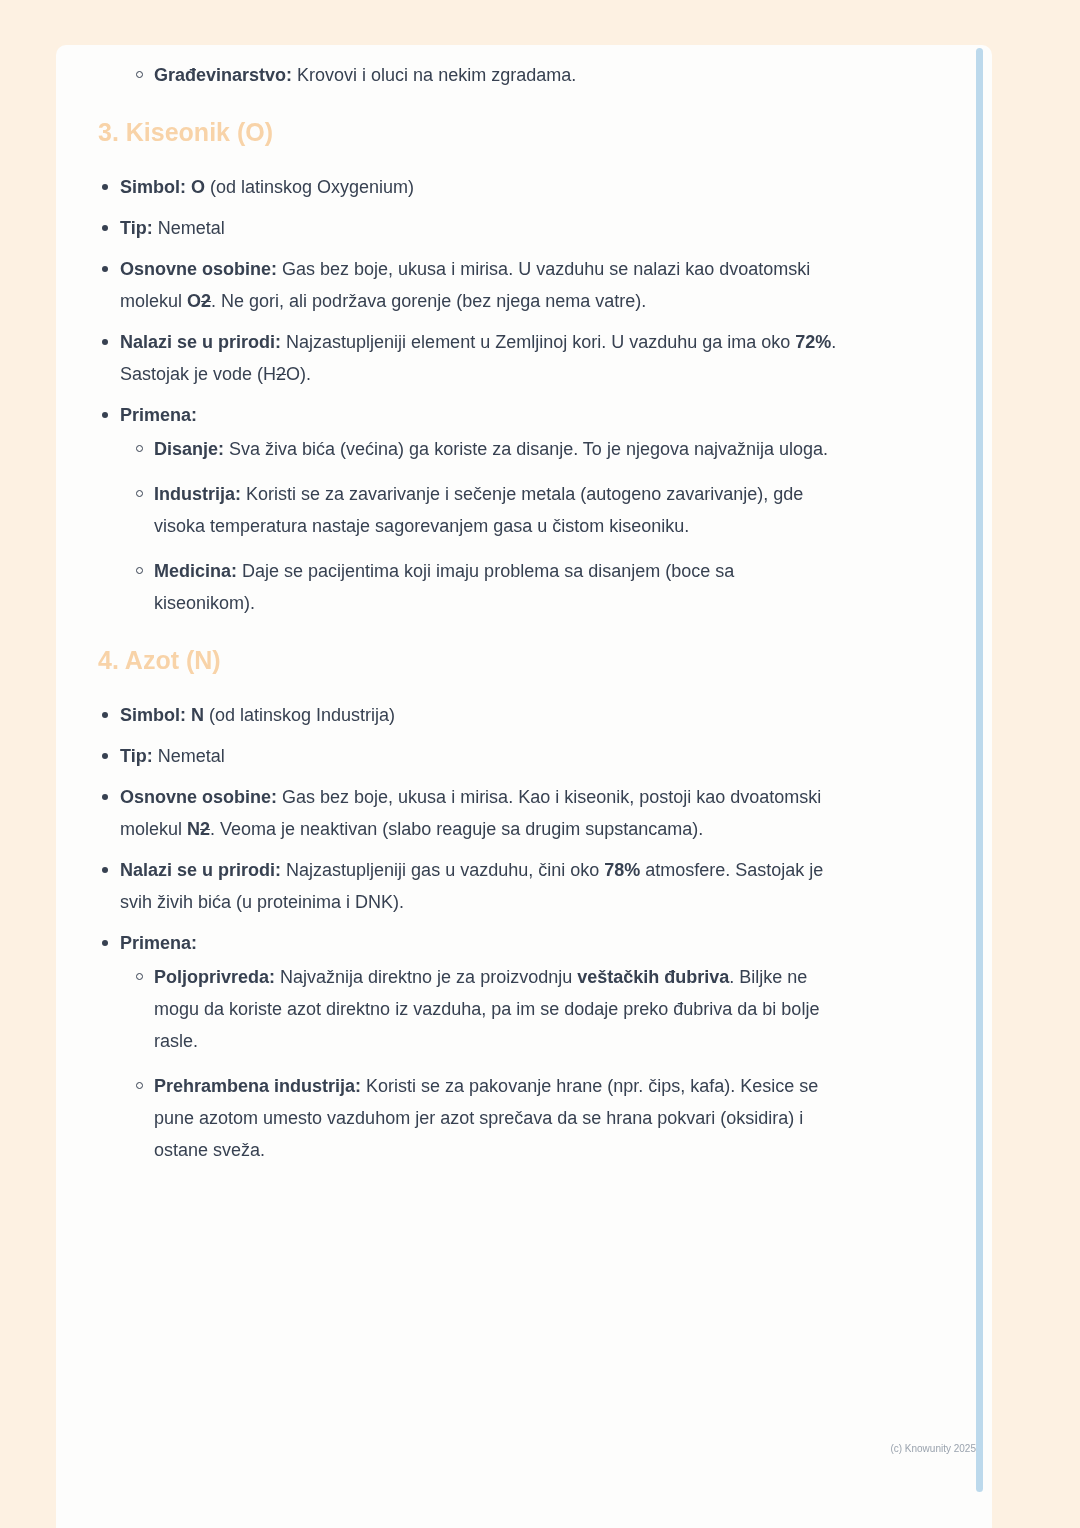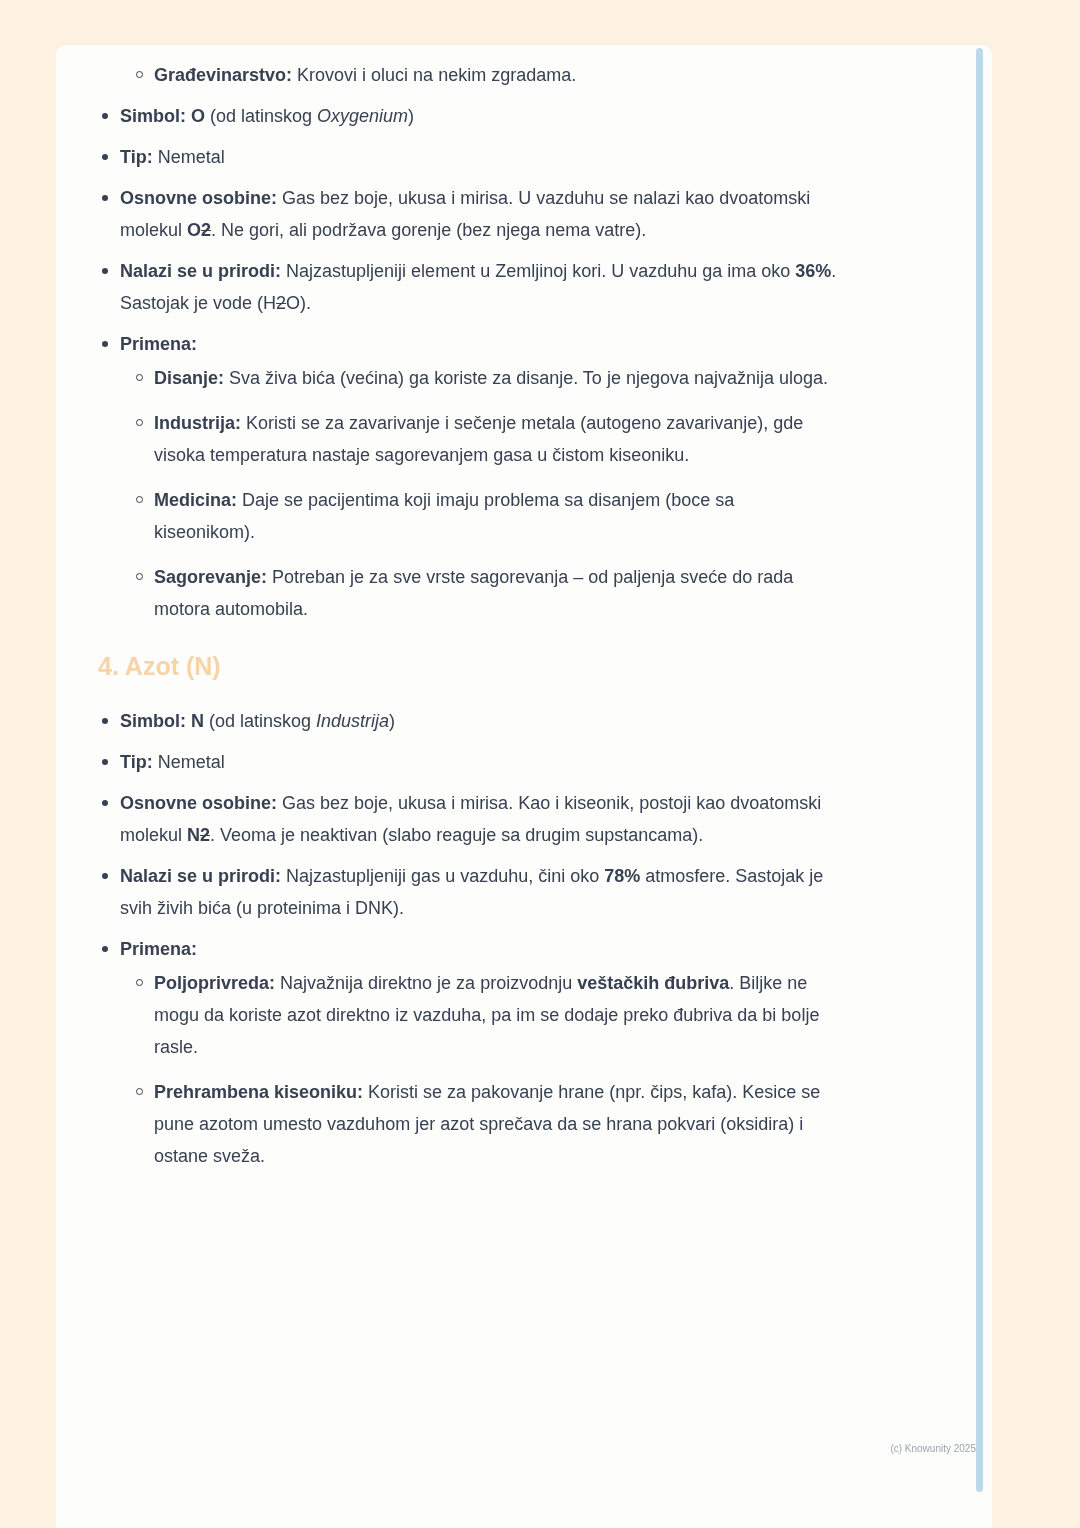--- a/index.html
+++ b/index.html
@@ -22,72 +22,69 @@
   li{display:flex;align-items:flex-start;}
   .bullet{flex:none;width:22px;position:relative;height:32px;}
   .bullet.solid::before{content:'';position:absolute;left:4px;top:13px;width:6px;height:6px;border-radius:50%;background:var(--text-color);}
   .bullet.hollow::before{content:'';position:absolute;left:4px;top:12px;width:5px;height:5px;border-radius:50%;border:1.6px solid var(--text-color);background:transparent;}
   .item-text{flex:1;min-width:0;}
   .sublist{margin-top:2px;margin-left:12px;}
   .sublist > li{margin-bottom:13px;}
   .sublist > li:last-child{margin-bottom:0;}
   .sub-level{margin-left:34px;}
   .b{font-weight:700;}
-  .i{font-style:italic;}
+  .i{}
   .strike{text-decoration:line-through;}
   .scrollbar{position:absolute;top:3px;right:9px;width:7px;height:1444px;border-radius:4px;background:var(--scrollbar-color);}
   .footer{position:absolute;top:1398px;right:16px;font-size:10px;color:var(--footer-color);}
 </style>
 </head>
 <body>
 
 <div class="page">
   <div class="card">
     <div class="content">
         <ul class="list sub-level">
           <li>
             <span class="bullet hollow"></span>
             <div class="item-text"><span class="b">Građevinarstvo:</span><span> Krovovi i oluci na nekim zgradama.</span></div>
           </li>
         </ul>
+        <h2>3. Kiseonik (O)</h2>
         <ul class="list">
           <li>
             <span class="bullet solid"></span>
             <div class="item-text"><span class="b">Simbol: O</span><span> (od latinskog </span><span class="i">Oxygenium</span><span>)</span></div>
           </li>
           <li>
             <span class="bullet solid"></span>
             <div class="item-text"><span class="b">Tip:</span><span> Nemetal</span></div>
           </li>
           <li>
             <span class="bullet solid"></span>
             <div class="item-text"><span class="b">Osnovne osobine:</span><span> Gas bez boje, ukusa i mirisa. U vazduhu se nalazi kao dvoatomski molekul </span><span class="b">O</span><span class="b strike">2</span><span>. Ne gori, ali podržava gorenje (bez njega nema vatre).</span></div>
           </li>
           <li>
             <span class="bullet solid"></span>
-            <div class="item-text"><span class="b">Nalazi se u prirodi:</span><span> Najzastupljeniji element u Zemljinoj kori. U vazduhu ga ima oko </span><span class="b">36%</span><span>. Sastojak je vode (H</span><span class="strike">2</span><span>O).</span></div>
+            <div class="item-text"><span class="b">Nalazi se u prirodi:</span><span> Najzastupljeniji element u Zemljinoj kori. U vazduhu ga ima oko </span><span class="b">72%</span><span>. Sastojak je vode (H</span><span class="strike">2</span><span>O).</span></div>
           </li>
           <li>
             <span class="bullet solid"></span>
             <div class="item-text"><span class="b">Primena:</span><ul class="sublist">
                 <li>
                   <span class="bullet hollow"></span>
                   <div class="item-text"><span class="b">Disanje:</span><span> Sva živa bića (većina) ga koriste za disanje. To je njegova najvažnija uloga.</span></div>
                 </li>
                 <li>
                   <span class="bullet hollow"></span>
                   <div class="item-text"><span class="b">Industrija:</span><span> Koristi se za zavarivanje i sečenje metala (autogeno zavarivanje), gde visoka temperatura nastaje sagorevanjem gasa u čistom kiseoniku.</span></div>
                 </li>
                 <li>
                   <span class="bullet hollow"></span>
                   <div class="item-text"><span class="b">Medicina:</span><span> Daje se pacijentima koji imaju problema sa disanjem (boce sa kiseonikom).</span></div>
-                </li>
-                <li>
-                  <span class="bullet hollow"></span>
-                  <div class="item-text"><span class="b">Sagorevanje:</span><span> Potreban je za sve vrste sagorevanja – od paljenja sveće do rada motora automobila.</span></div>
                 </li>
               </ul></div>
           </li>
         </ul>
         <h2>4. Azot (N)</h2>
         <ul class="list">
           <li>
             <span class="bullet solid"></span>
             <div class="item-text"><span class="b">Simbol: N</span><span> (od latinskog </span><span class="i">Industrija</span><span>)</span></div>
           </li>
@@ -105,21 +102,21 @@
           </li>
           <li>
             <span class="bullet solid"></span>
             <div class="item-text"><span class="b">Primena:</span><ul class="sublist">
                 <li>
                   <span class="bullet hollow"></span>
                   <div class="item-text"><span class="b">Poljoprivreda:</span><span> Najvažnija direktno je za proizvodnju </span><span class="b">veštačkih đubriva</span><span>. Biljke ne mogu da koriste azot direktno iz vazduha, pa im se dodaje preko đubriva da bi bolje rasle.</span></div>
                 </li>
                 <li>
                   <span class="bullet hollow"></span>
-                  <div class="item-text"><span class="b">Prehrambena kiseoniku:</span><span> Koristi se za pakovanje hrane (npr. čips, kafa). Kesice se pune azotom umesto vazduhom jer azot sprečava da se hrana pokvari (oksidira) i ostane sveža.</span></div>
+                  <div class="item-text"><span class="b">Prehrambena industrija:</span><span> Koristi se za pakovanje hrane (npr. čips, kafa). Kesice se pune azotom umesto vazduhom jer azot sprečava da se hrana pokvari (oksidira) i ostane sveža.</span></div>
                 </li>
               </ul></div>
           </li>
         </ul>
       </div>
     <div class="scrollbar"></div>
     <div class="footer">(c) Knowunity 2025</div>
   </div>
 </div>
 

